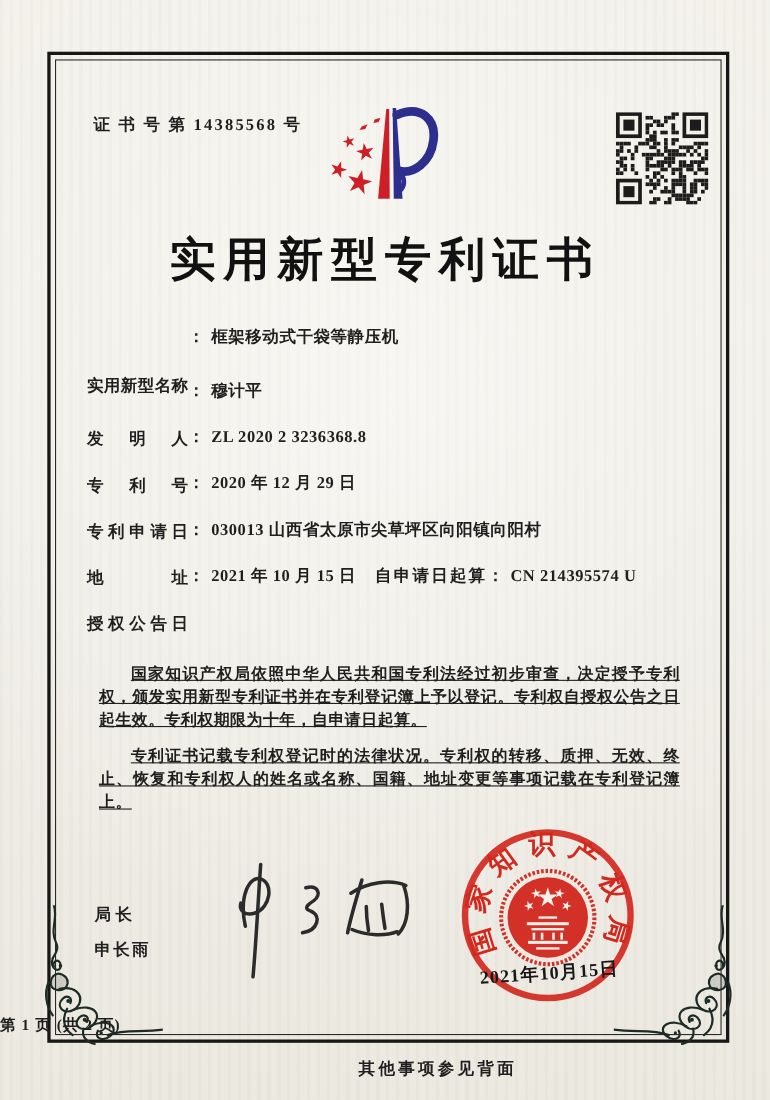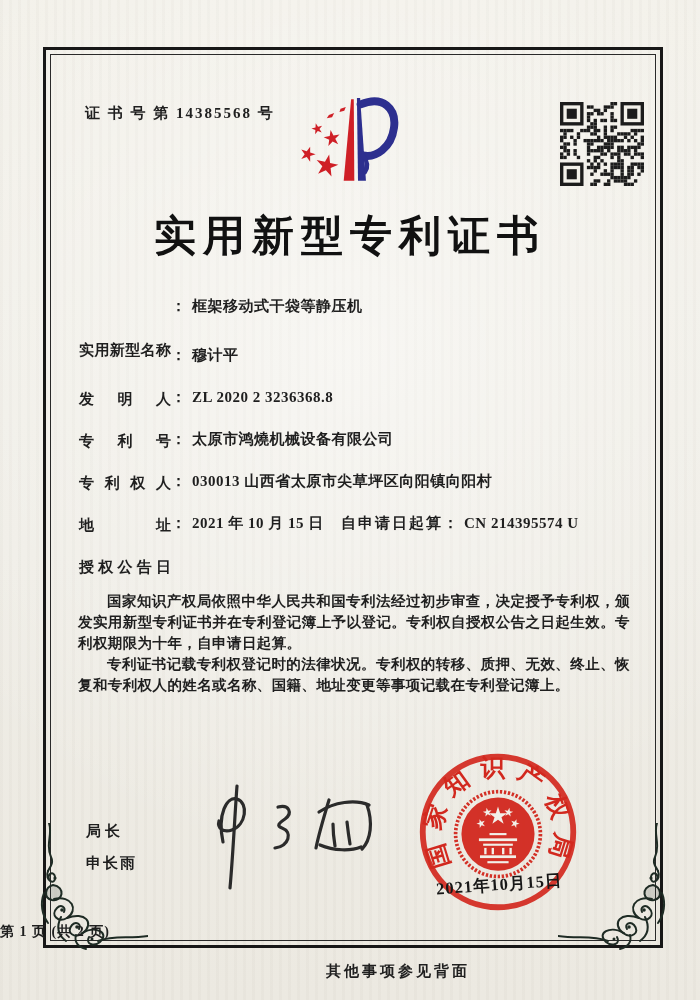--- a/index.html
+++ b/index.html
@@ -28,21 +28,21 @@
   .fields{position:absolute;left:79px;top:297px;width:545px;font-size:15px;font-weight:bold;}
   .f-row{position:relative;height:16px;margin-bottom:26px;white-space:nowrap;}
   .f-label{display:inline-block;width:92px;text-align:justify;text-align-last:justify;vertical-align:top;margin-top:44px;}
   .f-colon{display:inline-block;margin-right:6px;}
   .f-value{letter-spacing:.5px;}
   .f-pair2{position:absolute;left:262px;top:0;}
   .f-pair2 .f-label2{letter-spacing:2px;}
 
   .paras{position:absolute;left:78px;top:591px;width:552px;font-size:14.5px;font-weight:bold;
          line-height:21px;text-align:justify;}
-  .paras p{margin:0;text-indent:2em;letter-spacing:.4px;}
+  .paras p{margin:12px;text-indent:2em;letter-spacing:.4px;text-decoration:underline;}
 
   .officials{position:absolute;left:86px;top:822px;font-size:15px;font-weight:bold;}
   .officials .o-title{letter-spacing:4px;}
   .officials .o-name{margin-top:13px;letter-spacing:2px;}
 
   .signature{position:absolute;left:192px;top:780px;width:205px;height:115px;}
 
   .seal{position:absolute;left:392px;top:726px;width:212px;height:212px;}
   .seal-date{position:absolute;left:436px;top:874px;font-size:16.5px;font-weight:bold;color:#171717;
              letter-spacing:1px;transform:rotate(-4deg);white-space:nowrap;}
@@ -355,21 +355,21 @@
     <div class="f-row" style="margin-bottom:33px">
       <span class="f-label">实用新型名称</span><span class="f-colon">：</span><span class="f-value">框架移动式干袋等静压机</span>
     </div>
     <div class="f-row">
       <span class="f-label">发明人</span><span class="f-colon">：</span><span class="f-value">穆计平</span>
     </div>
     <div class="f-row">
       <span class="f-label">专利号</span><span class="f-colon">：</span><span class="f-value">ZL 2020 2 3236368.8</span>
     </div>
     <div class="f-row">
-      <span class="f-label">专利权人</span><span class="f-colon">：</span><span class="f-value">太原市鸿燒机械设备有限公司</span>
+      <span class="f-label">专利申请日</span><span class="f-colon">：</span><span class="f-value">2020 年 12 月 29 日</span>
     </div>
     <div class="f-row">
       <span class="f-label">地址</span><span class="f-colon">：</span><span class="f-value">030013 山西省太原市尖草坪区向阳镇向阳村</span>
     </div>
     <div class="f-row">
       <span class="f-label">授权公告日</span><span class="f-colon">：</span><span class="f-value">2021 年 10 月 15 日</span>
       <span class="f-pair2">
         <span class="f-label2">自申请日起算</span><span class="f-colon">：</span><span class="f-value">CN 214395574 U</span>
       </span>
     </div>

